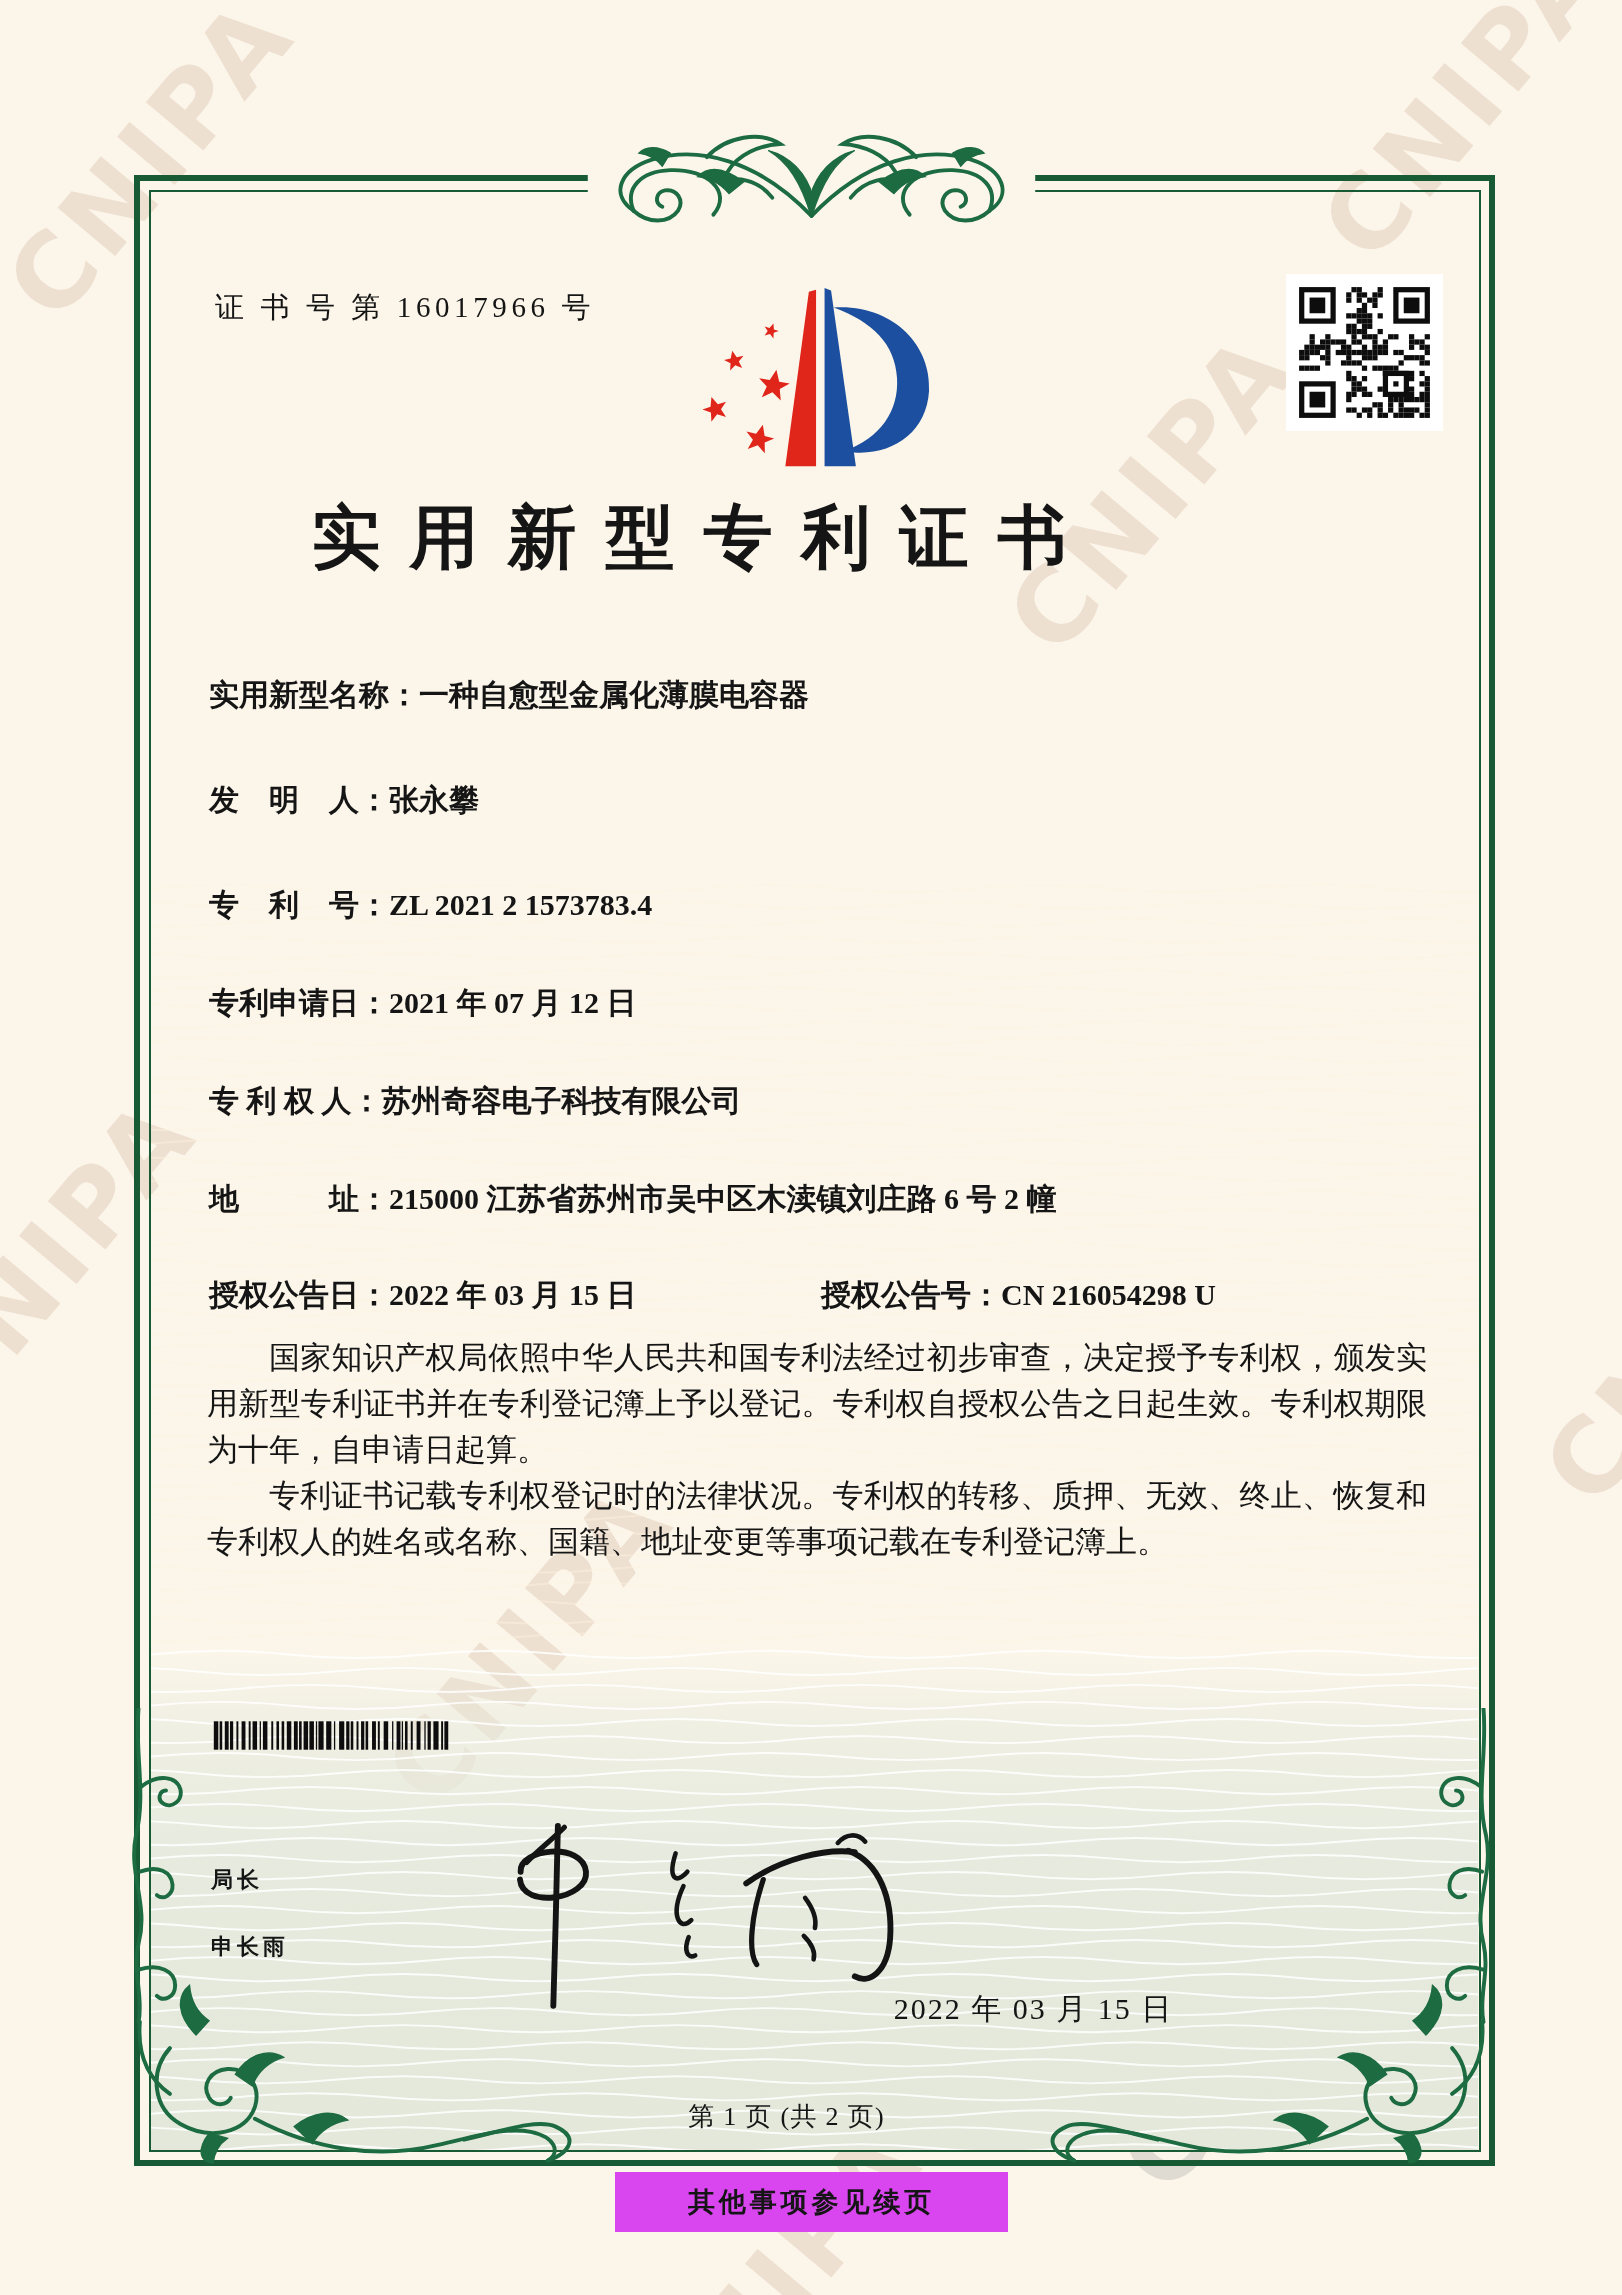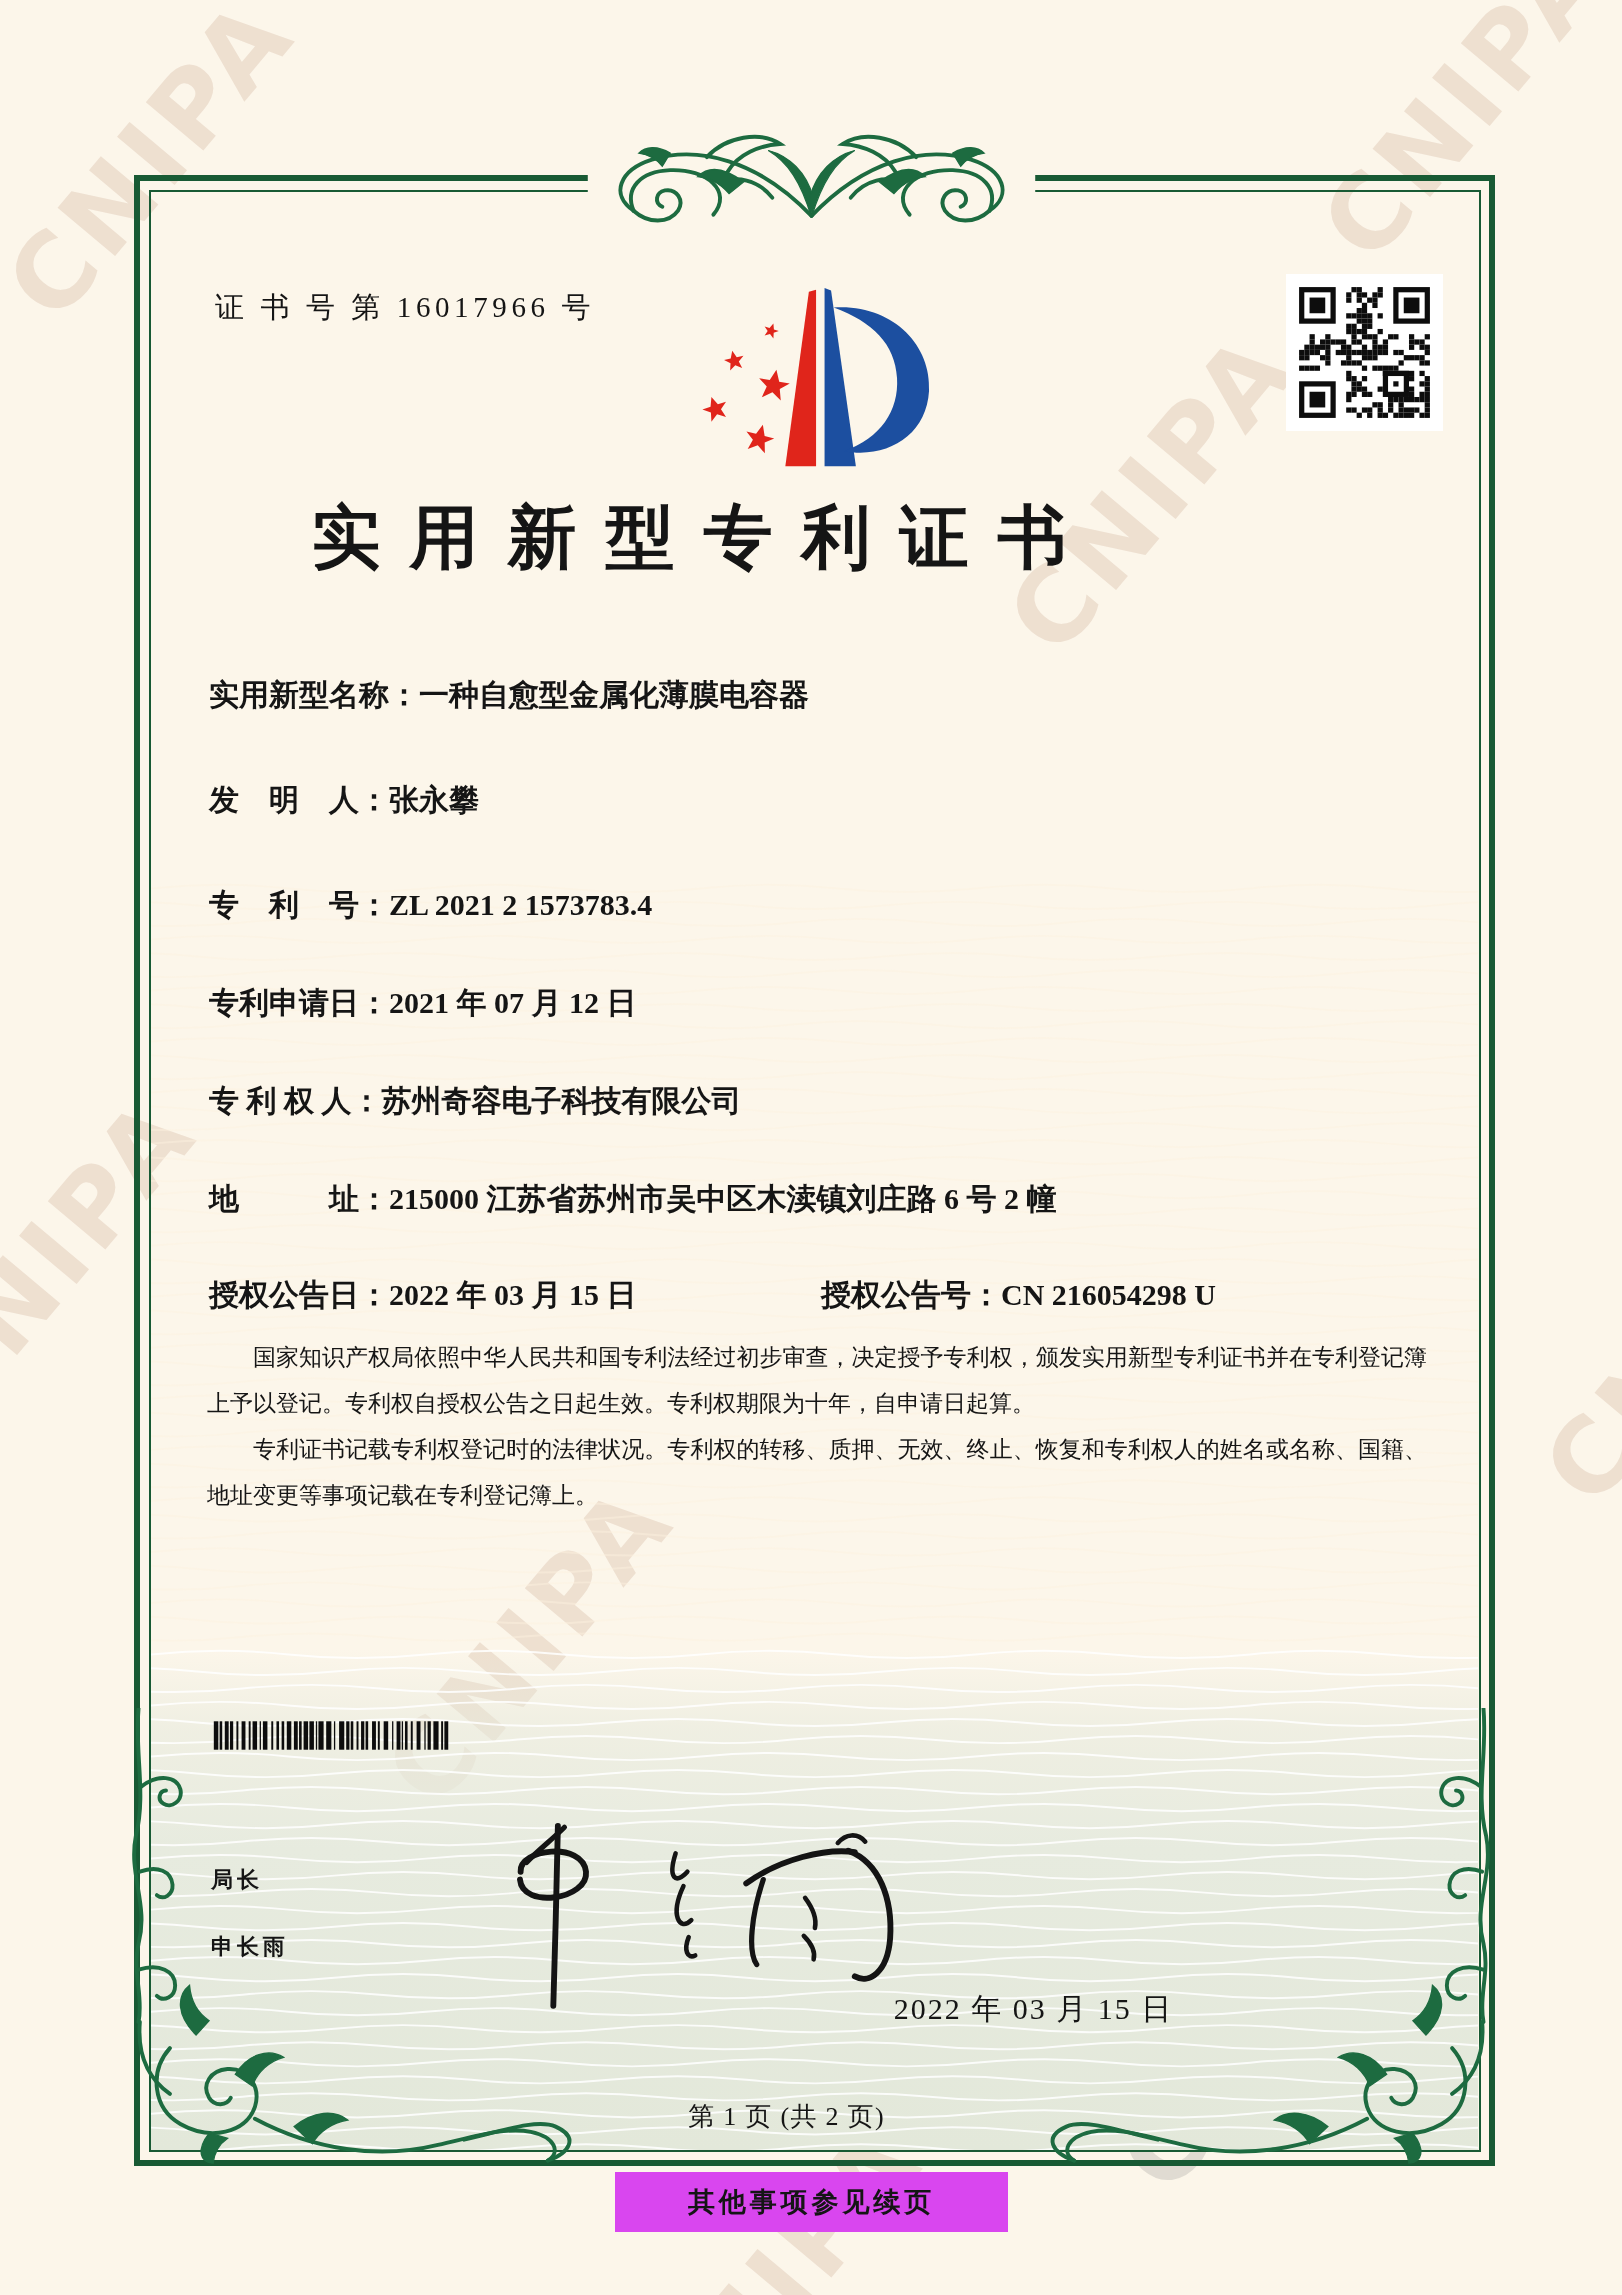--- a/index.html
+++ b/index.html
@@ -22,21 +22,21 @@
                    #e7ebdf 40%,#e3e8da 100%);}
   .band svg,.upperwaves svg{position:absolute;left:0;top:0;}
   .upperwaves{left:151px;top:883px;width:1327px;height:766px;opacity:.5;}
   
   .certno{left:207px;top:288px;font-size:29px;letter-spacing:4.6px;margin-left:8px;}
   .title{left:0;top:492px;width:1378px;text-align:center;font-size:69px;font-weight:bold;
          letter-spacing:29px;padding-left:29px;box-sizing:border-box;}
   .frow{left:209px;font-size:30px;font-weight:700;white-space:nowrap;font-family:Liberation Serif, serif;}
   .frow .val{font-weight:700;}
   .grant2{position:absolute;left:612px;top:0;}
-  .paras{left:207px;top:1335px;width:1220px;font-size:23px;line-height:46px;
+  .paras{left:207px;top:1335px;width:1220px;font-size:31px;line-height:46px;
          text-align:justify;font-family:Liberation Serif, serif;}
   .paras p{margin:0;text-indent:2em;}
   .bureau{font-family:"Liberation Sans","DejaVu Sans",sans-serif;font-weight:700;
           font-size:22px;letter-spacing:3.9px;}
   .date{left:870px;top:1989px;width:327px;text-align:center;font-size:30px;letter-spacing:2px;}
   .pagenum{left:0;top:2099px;width:1573px;text-align:center;font-size:26px;letter-spacing:1.3px;}
   .footnote{left:615px;top:2172px;width:393px;height:60px;background:#d946ef;
             display:flex;align-items:center;justify-content:center;
             font-size:27px;font-weight:600;letter-spacing:3.9px;}
   .qrbox{left:1286px;top:274px;width:157px;height:157px;background:#ffffff;}

